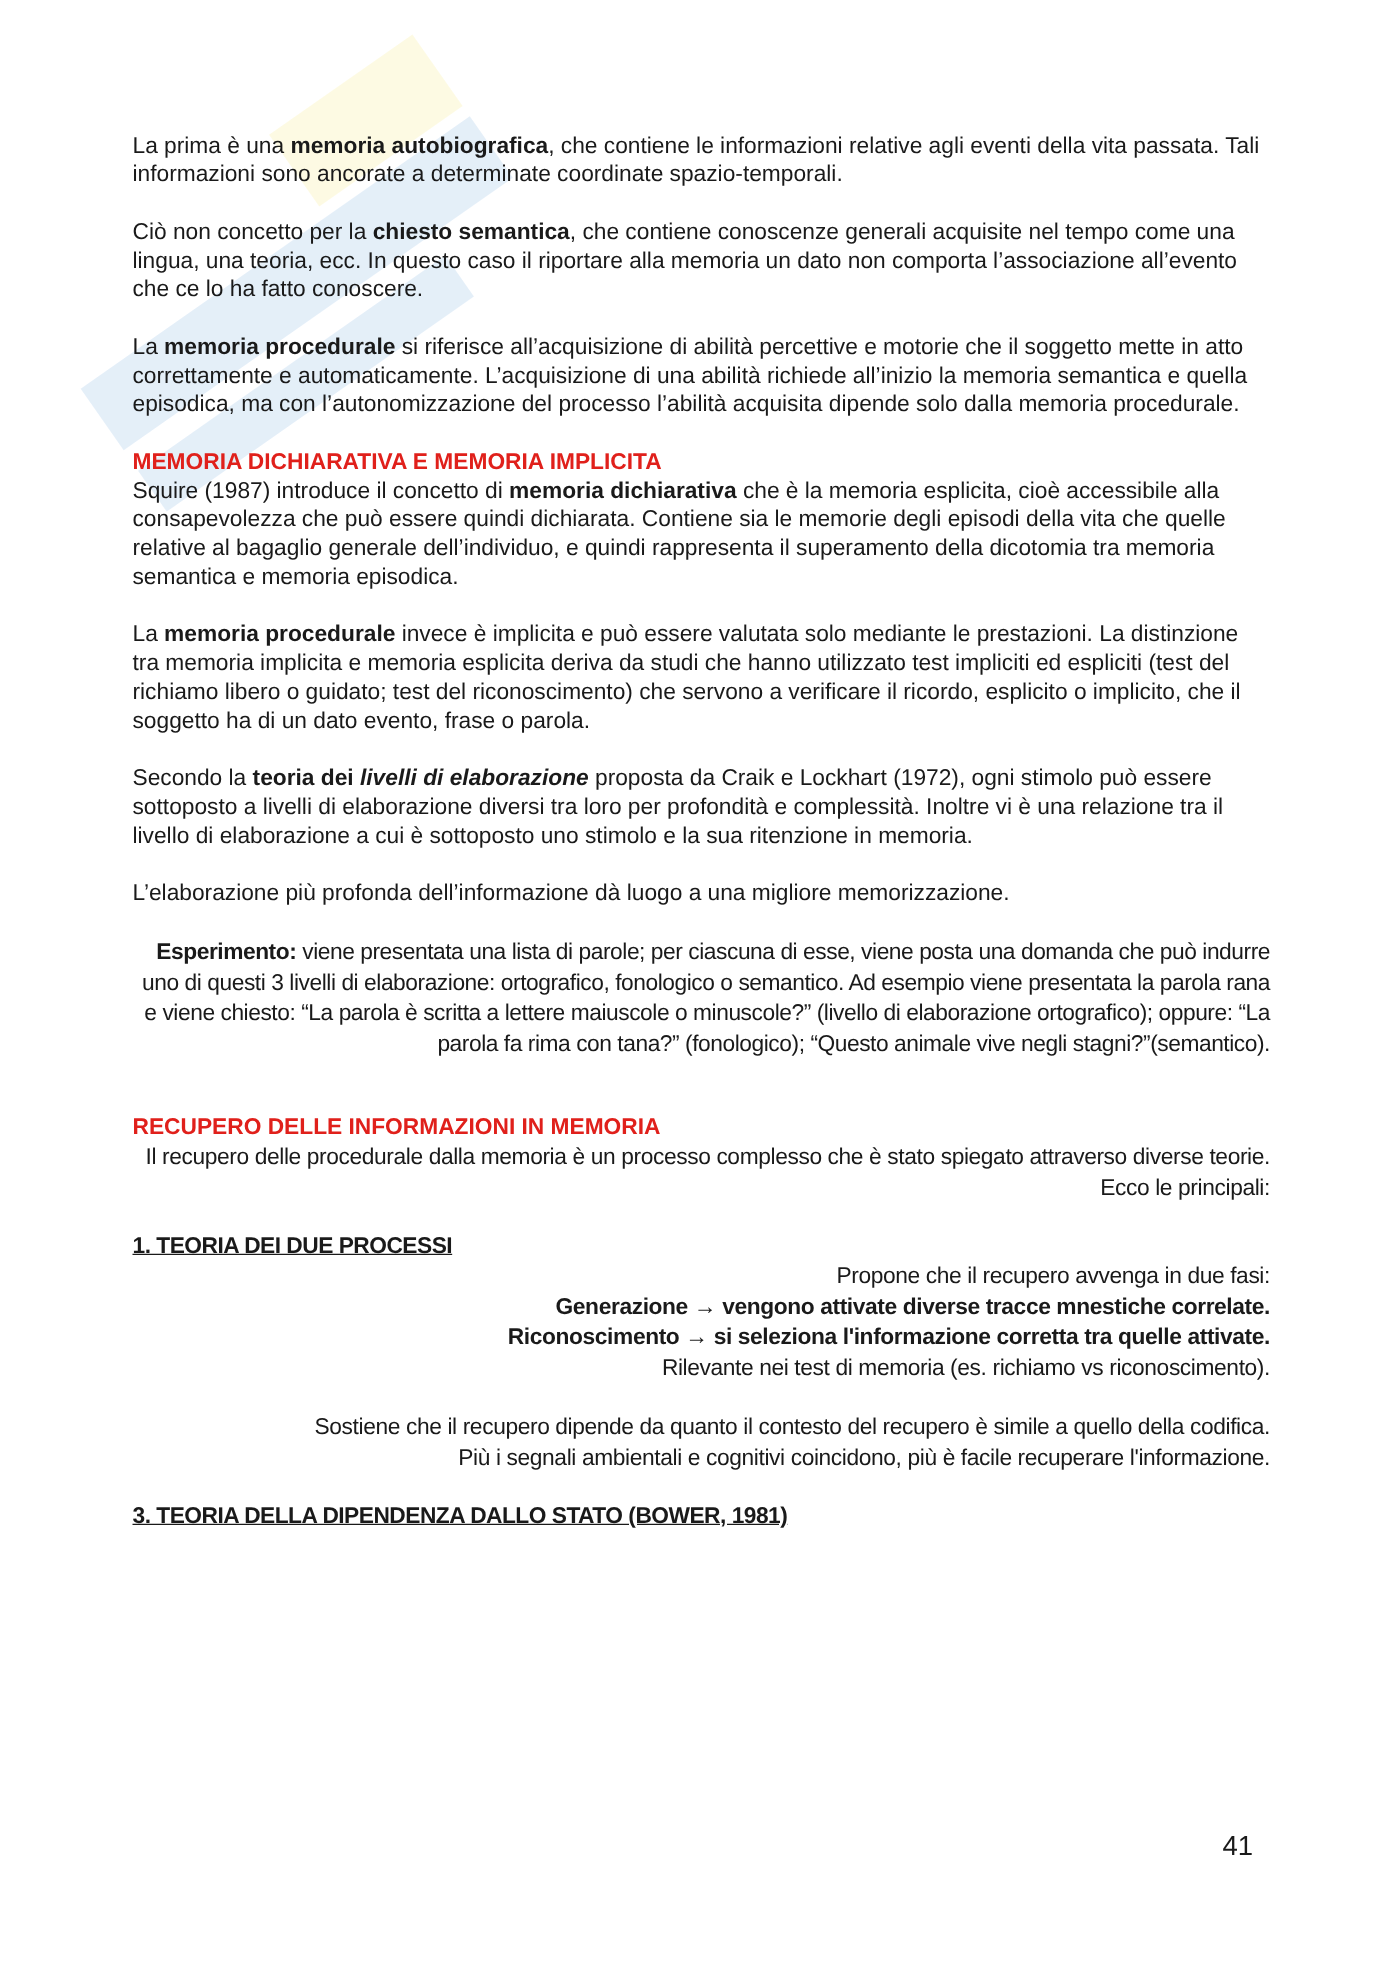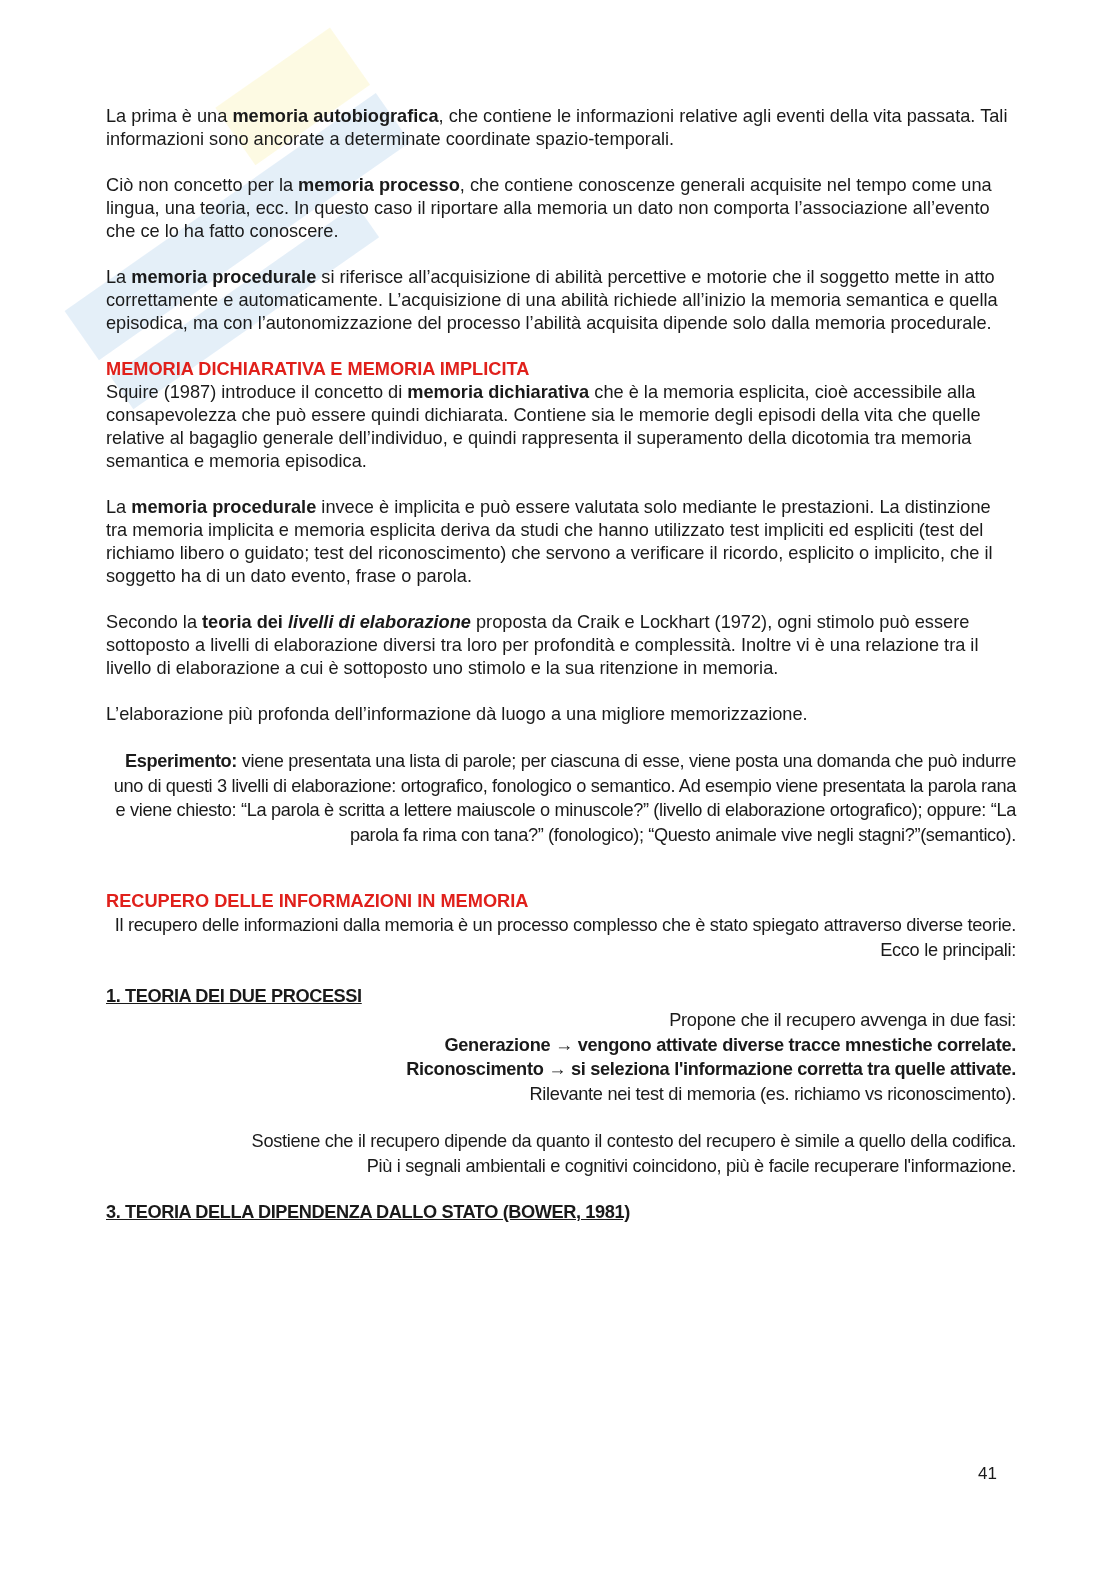--- a/index.html
+++ b/index.html
@@ -13,35 +13,35 @@
   p { margin: 0; font-size: 18.2px; line-height: 23px; }
   .gap { height: 23px; }
   .h-red { color: #e0201b; font-weight: bold; font-size: 18.2px; line-height: 23px; margin: 0; }
   .h-red-light { color: #e0201b; font-weight: bold; font-size: 18.2px; line-height: 23px; margin: 0; }
   .cond { font-family: "Liberation Sans Narrow", "Liberation Sans", sans-serif; }
   .cond p { font-size: 18.2px; line-height: 24.5px; letter-spacing: -0.3px; text-align: right; }
   .esp p { line-height: 24.5px; letter-spacing: -0.35px; }
   .u-head { font-weight: bold; text-decoration: underline; font-size: 18.2px; line-height: 23px; margin: 0; letter-spacing: -0.4px; }
   .indent { padding-left: 67px; font-weight: bold; }
   .plain { font-size: 18.2px; line-height: 23.5px; letter-spacing: -0.35px; }
-  .pagenum { position: absolute; left: 978px; top: 1464px; font-size: 17px; }
+  .pagenum { position: absolute; left: 978px; top: 1464px; font-size: 22px; }
 </style>
 </head>
 <body>
 
 <div class="watermark">
   <div class="wm-bar" style="left:60px;top:120px;width:380px;height:60px;"></div>
   <div class="wm-bar" style="left:60px;top:200px;width:300px;height:40px;"></div>
   <div class="wm-y" style="left:300px;top:40px;width:140px;height:70px;"></div>
 </div>
 
 <div class="page">
   <p><span>La prima è una </span><b>memoria autobiografica</b><span>, che contiene le informazioni relative agli eventi della vita passata. Tali informazioni sono ancorate a determinate coordinate spazio-temporali.</span></p>
   <div class="gap"></div>
-  <p><span>Ciò non concetto per la </span><b>memoria processo</b><span>, che contiene conoscenze generali acquisite nel tempo come una lingua, una teoria, ecc. In questo caso il riportare alla memoria un dato non comporta l’associazione all’evento che ce lo ha fatto conoscere.</span></p>
+  <p><span>Ciò non concetto per la </span><b>chiesto semantica</b><span>, che contiene conoscenze generali acquisite nel tempo come una lingua, una teoria, ecc. In questo caso il riportare alla memoria un dato non comporta l’associazione all’evento che ce lo ha fatto conoscere.</span></p>
   <div class="gap"></div>
   <p><span>La </span><b>memoria procedurale</b><span> si riferisce all’acquisizione di abilità percettive e motorie che il soggetto mette in atto correttamente e automaticamente. L’acquisizione di una abilità richiede all’inizio la memoria semantica e quella episodica, ma con l’autonomizzazione del processo l’abilità acquisita dipende solo dalla memoria procedurale.</span></p>
   <div class="gap"></div>
 
   <h3 class="h-red">MEMORIA DICHIARATIVA E MEMORIA IMPLICITA</h3>
   <p><span>Squire (1987) introduce il concetto di </span><b>memoria dichiarativa</b><span> che è la memoria esplicita, cioè accessibile alla consapevolezza che può essere quindi dichiarata. Contiene sia le memorie degli episodi della vita che quelle relative al bagaglio generale dell’individuo, e quindi rappresenta il superamento della dicotomia tra memoria semantica e memoria episodica.</span></p>
   <div class="gap"></div>
   <p><span>La </span><b>memoria procedurale</b><span> invece è implicita e può essere valutata solo mediante le prestazioni. La distinzione tra memoria implicita e memoria esplicita deriva da studi che hanno utilizzato test impliciti ed espliciti (test del richiamo libero o guidato; test del riconoscimento) che servono a verificare il ricordo, esplicito o implicito, che il soggetto ha di un dato evento, frase o parola.</span></p>
   <div class="gap"></div>
 
@@ -50,21 +50,21 @@
   <p>L’elaborazione più profonda dell’informazione dà luogo a una migliore memorizzazione.</p>
   <div class="gap"></div>
   <div class="cond esp">
     <p><b>Esperimento:</b><span> viene presentata una lista di parole; per ciascuna di esse, viene posta una domanda che può indurre uno di questi 3 livelli di elaborazione: ortografico, fonologico o semantico. Ad esempio viene presentata la parola rana e viene chiesto: “La parola è scritta a lettere maiuscole o minuscole?” (livello di elaborazione ortografico); oppure: “La parola fa rima con tana?” (fonologico); “Questo animale vive negli stagni?”(semantico).</span></p>
   </div>
   <div class="gap" style="height:20px"></div>
   <div class="gap"></div>
 
   <div class="cond">
     <h3 class="h-red-light">RECUPERO DELLE INFORMAZIONI IN MEMORIA</h3>
-    <p class="plain">Il recupero delle informazioni dalla memoria è un processo complesso che è stato spiegato attraverso diverse teorie. Ecco le principali:</p>
+    <p class="plain">Il recupero delle procedurale dalla memoria è un processo complesso che è stato spiegato attraverso diverse teorie. Ecco le principali:</p>
     <div class="gap"></div>
     <h4 class="u-head">1. TEORIA DEI DUE PROCESSI</h4>
     <p class="plain">Propone che il recupero avvenga in due fasi:</p>
     <p class="plain indent"><b>Generazione</b><span> → </span><span>vengono attivate diverse tracce mnestiche correlate.</span></p>
     <p class="plain indent"><b>Riconoscimento</b><span> → </span><span>si seleziona l'informazione corretta tra quelle attivate.</span></p>
     <p class="plain">Rilevante nei test di memoria (es. richiamo vs riconoscimento).</p>
     <div class="gap"></div>
     <p class="plain">Sostiene che il recupero dipende da quanto il contesto del recupero è simile a quello della codifica.</p>
     <p class="plain">Più i segnali ambientali e cognitivi coincidono, più è facile recuperare l'informazione.</p>
     <div class="gap"></div>

